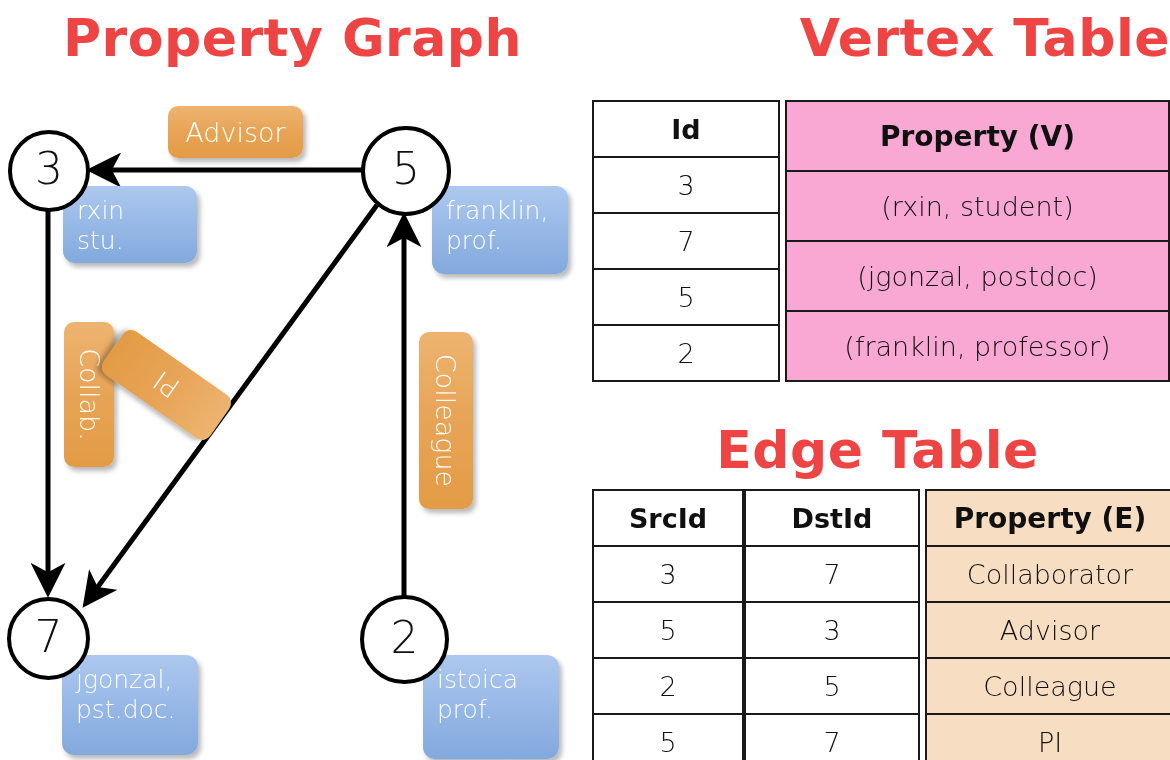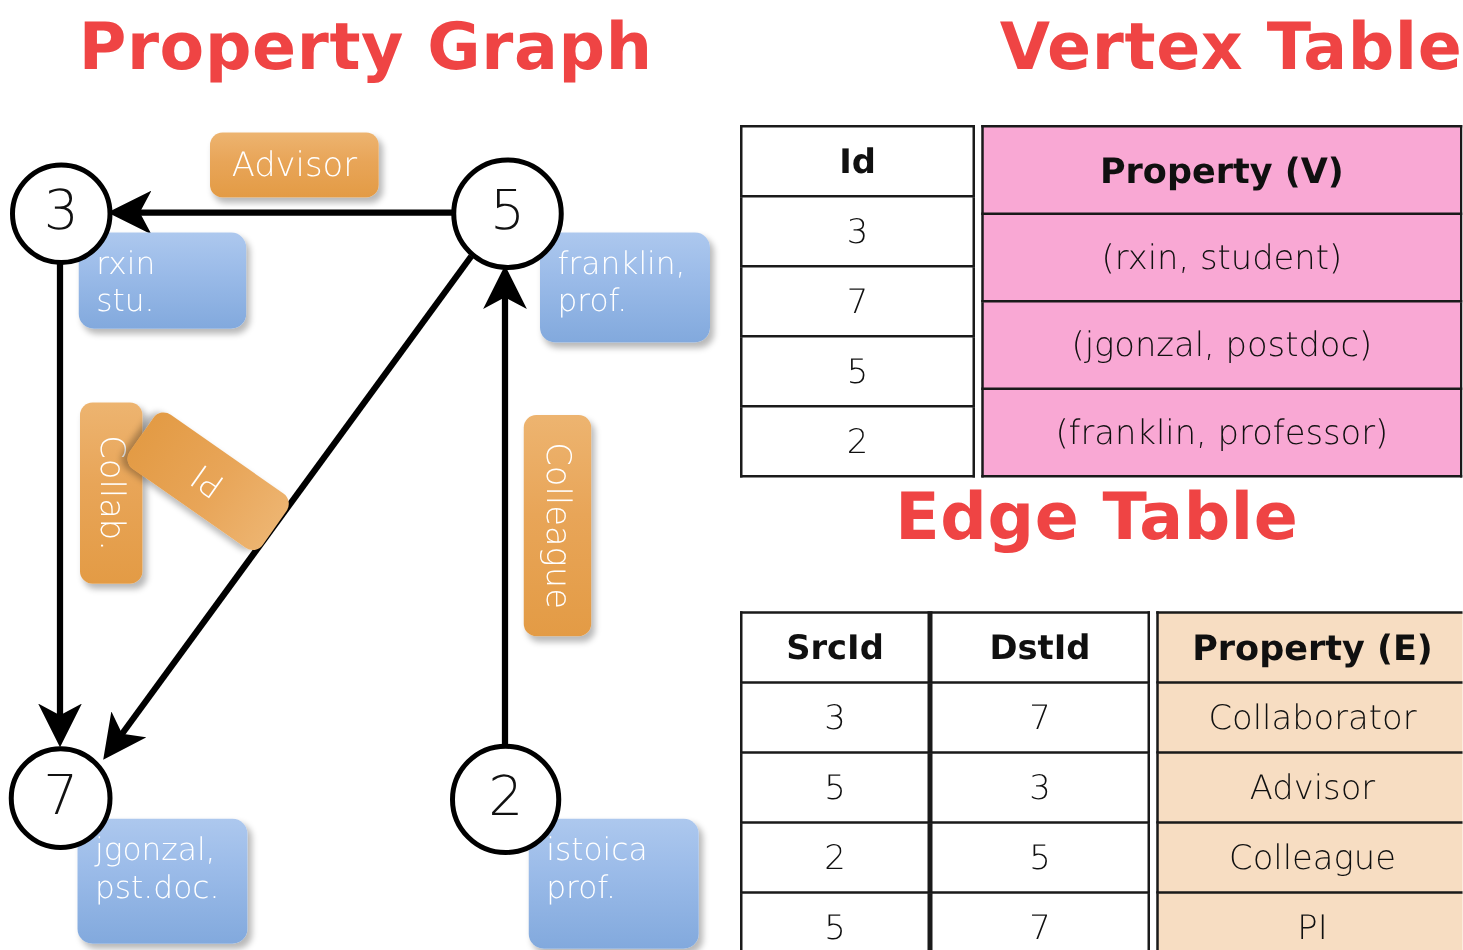--- a/index.html
+++ b/index.html
@@ -31,21 +31,21 @@
     font-size: 52px;
     line-height: 64px;
   }
   #title-vertex-table {
     left: 585px; top: 6px; width: 585px;
     text-align: right;
     font-size: 52px;
     line-height: 64px;
   }
   #title-edge-table {
-    left: 585px; top: 382px; width: 585px;
+    left: 585px; top: 418px; width: 585px;
     text-align: center;
     font-size: 52px;
     line-height: 64px;
   }
 
   
   #graph-panel {
     position: absolute;
     left: 0; top: 0;
     width: 585px; height: 760px;

